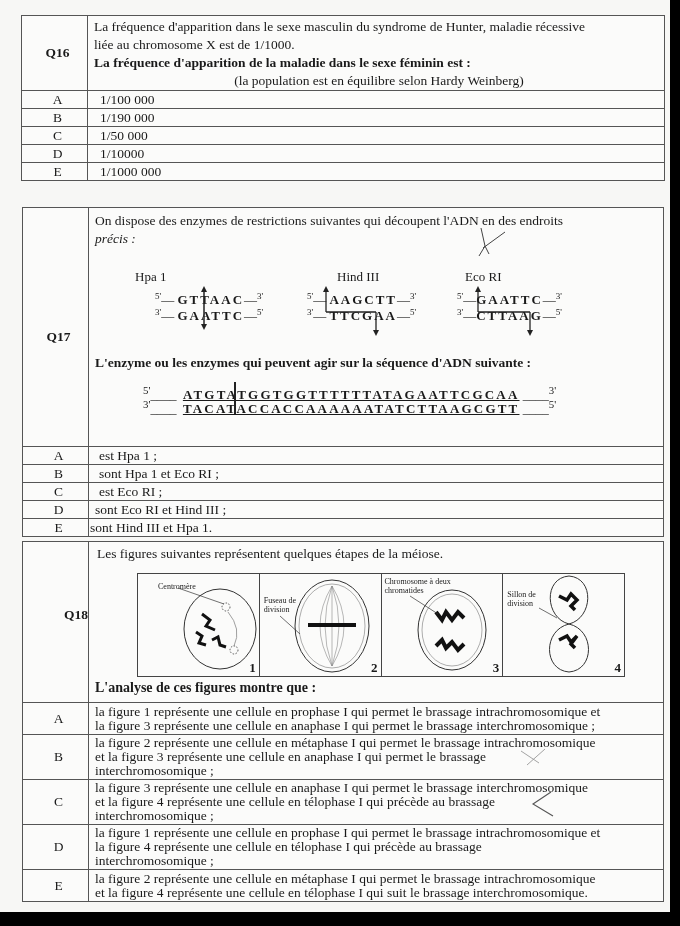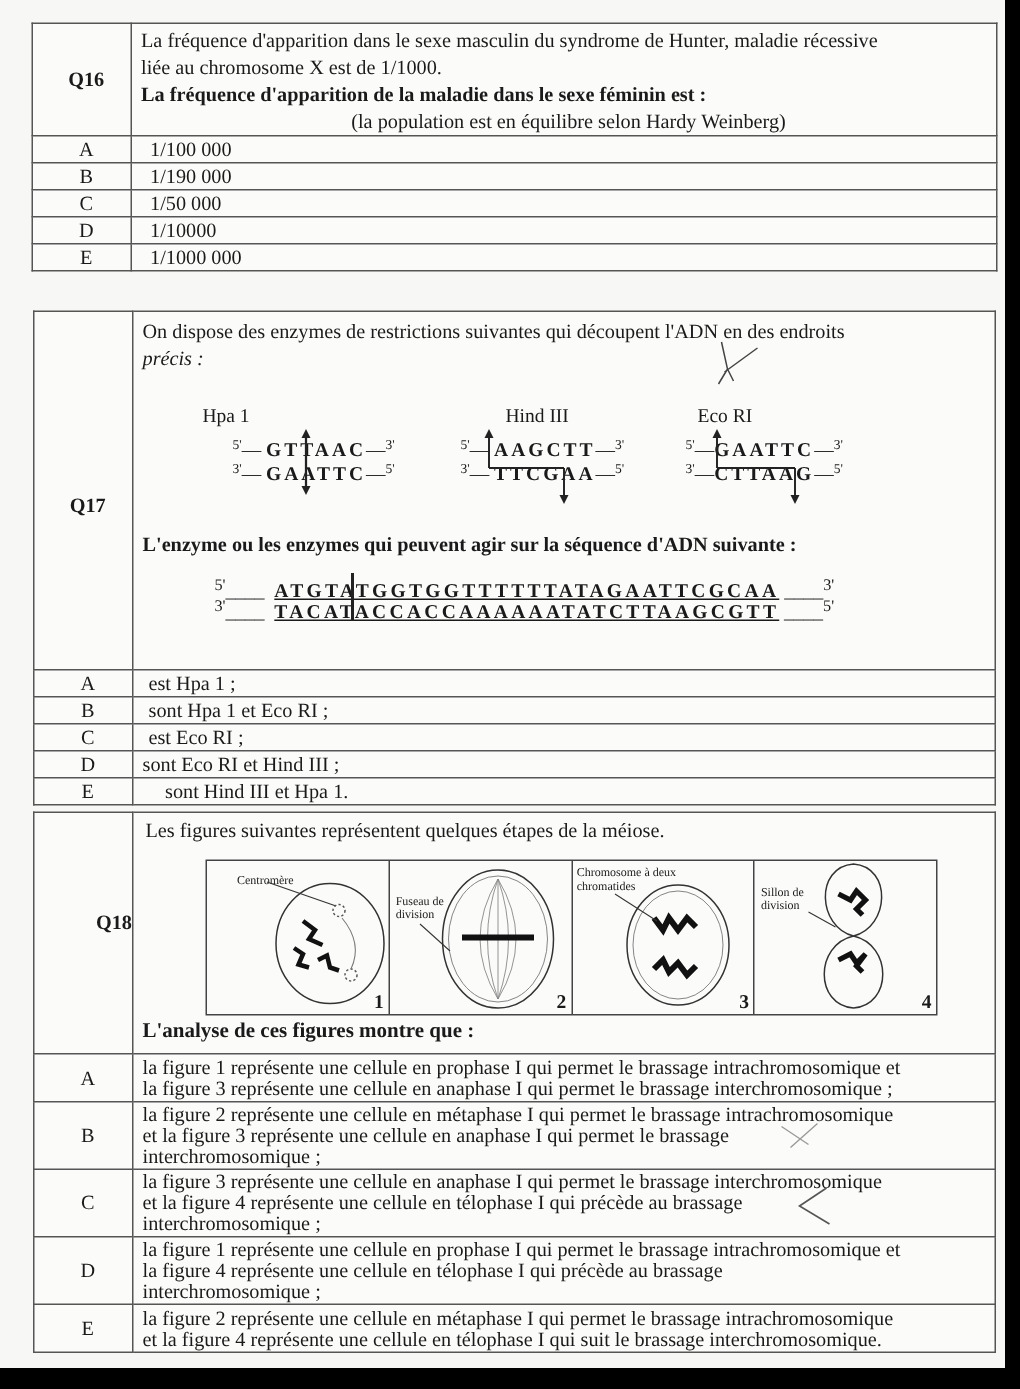--- a/index.html
+++ b/index.html
@@ -147,21 +147,21 @@
     <tr class="opt">
           <td class="lab" style="height:17px;">C</td>
           <td style="padding-left:10px;">est Eco RI ;</td>
         </tr>
     <tr class="opt">
           <td class="lab" style="height:17px;">D</td>
           <td style="">sont Eco RI et Hind III ;</td>
         </tr>
     <tr class="opt">
           <td class="lab" style="height:17px;">E</td>
-          <td style="padding-left:21px;">sont Hind III et Hpa 1.</td>
+          <td style="padding-left:1px;">sont Hind III et Hpa 1.</td>
         </tr>
   </tbody>
     </table>
 
   <table class="q" style="left:22px; top:541px; width:642px;">
     <tbody>
         <tr>
       <td class="lab qlab" style="height:146px; padding-bottom:14px;text-align:right;">Q18</td>
       <td style="vertical-align:top; padding-top:3px;">
         <div style="line-height:18px; padding-left:2px;">Les figures suivantes représentent quelques étapes de la méiose.</div>

